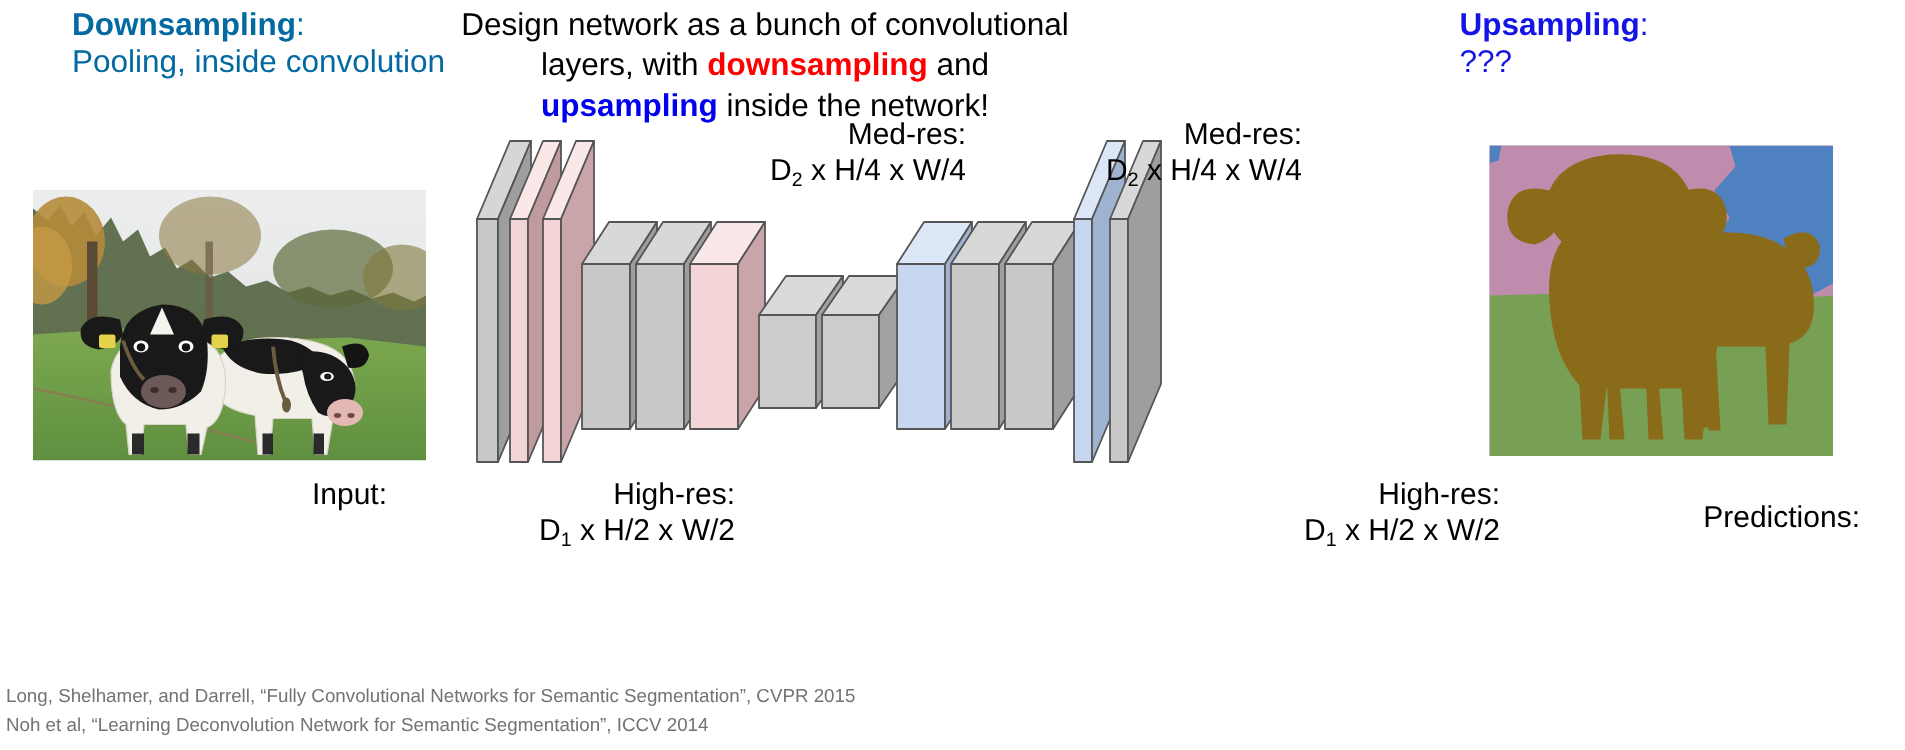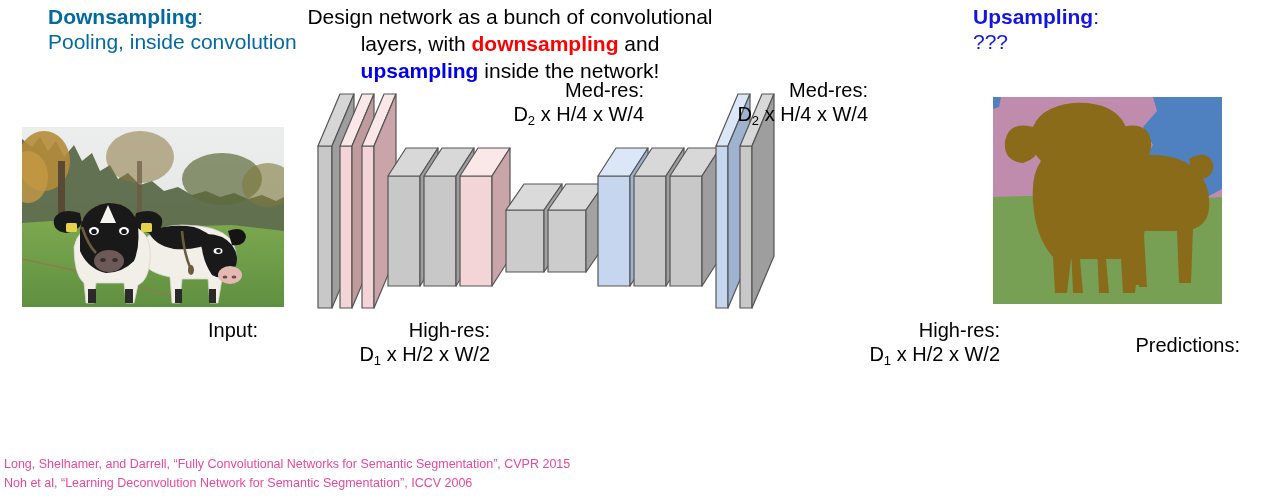--- a/index.html
+++ b/index.html
@@ -76,21 +76,21 @@
   
   #network-diagram {
     left: 310px; top: 86px; width: 590px; height: 235px;
   }
   #network-svg { display: block; width: 590px; height: 235px; }
 
   
   #citations {
     left: 4px; top: 455px; width: 900px;
     font-size: 12.5px; line-height: 19px;
-    color: #ec4899;
+    color: #737373;
   }
 </style>
 </head>
 <body>
 
 <div class="abs" id="downsampling-note">
   <span class="hd">Downsampling</span><span>:</span><br>
   <span>Pooling, inside convolution</span>
 </div>
 
@@ -318,14 +318,14 @@
              Q42 140 40 104 Q38 78 48 64 Q36 52 38 36 Z" fill="#8a6b1a"></path>
     <path d="M40 30 Q16 24 12 44 Q10 64 30 66 Q44 62 48 48 Z" fill="#8a6b1a"></path>
     <path d="M130 30 Q154 24 158 44 Q160 64 140 66 Q126 62 124 48 Z" fill="#8a6b1a"></path>
     <path d="M86 150 L90 196 L80 196 L78 150 Z" fill="#8a6b1a"></path>
     <path d="M112 150 L116 196 L106 196 L104 150 Z" fill="#8a6b1a"></path>
   </svg>
 </div>
 
 <div class="abs" id="citations">
   <div>Long, Shelhamer, and Darrell, “Fully Convolutional Networks for Semantic Segmentation”, CVPR 2015</div>
-  <div>Noh et al, “Learning Deconvolution Network for Semantic Segmentation”, ICCV 2006</div>
+  <div>Noh et al, “Learning Deconvolution Network for Semantic Segmentation”, ICCV 2014</div>
 </div>
 
 </body></html>

